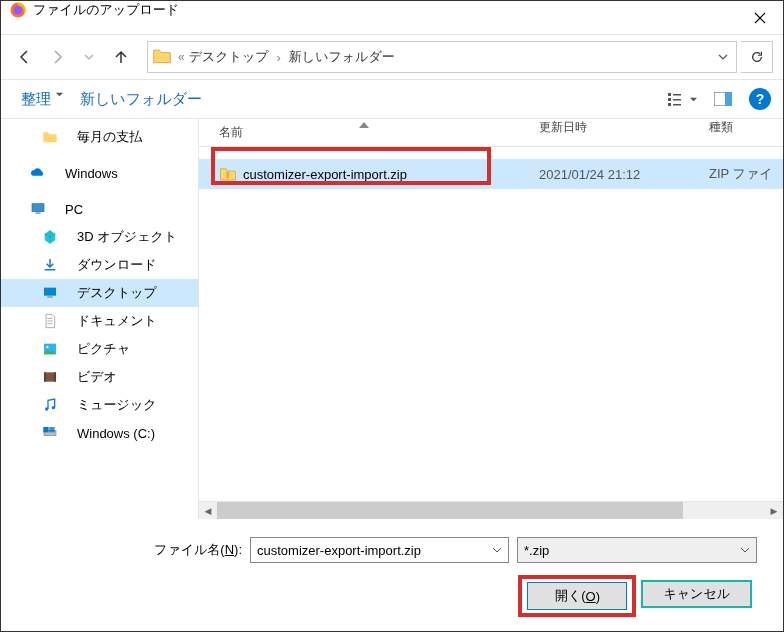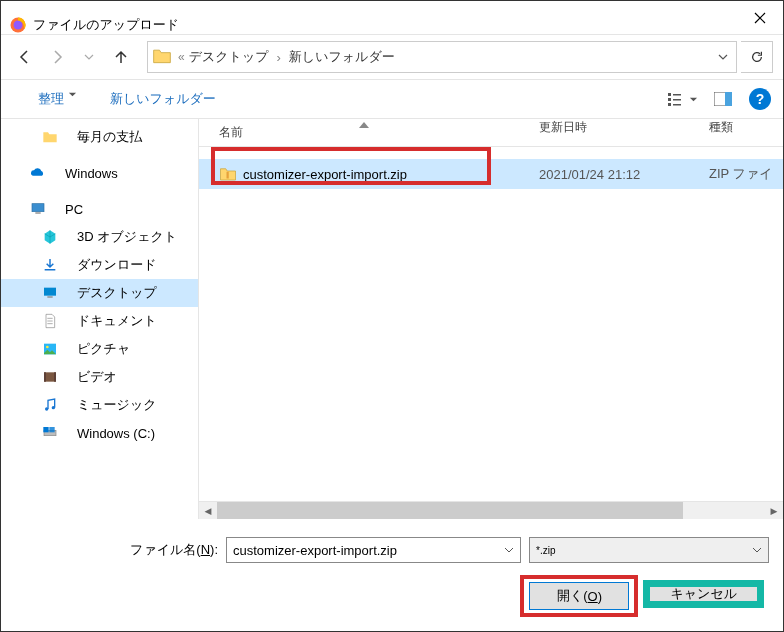--- a/index.html
+++ b/index.html
@@ -1,38 +1,38 @@
 <!DOCTYPE html>
 <html><head>
 <meta charset="utf-8">
 <style>
 * { box-sizing: border-box; margin: 0; padding: 0; font-family: "Yu Gothic UI", "Meiryo", sans-serif; }
 body { background: #fff; width: 784px; height: 632px; overflow: hidden; }
 
 .dialog { border: 1px solid #333; width: 784px; height: 632px; background: #fff; display: flex; flex-direction: column; }
 
-.titlebar { height: 34px; display: flex; align-items: flex-end; padding: 0 0 0 8px; border-bottom: 1px solid #e5e5e5; }
+.titlebar { height: 34px; display: flex; align-items: flex-start; padding: 0 0 0 8px; border-bottom: 1px solid #e5e5e5; }
 .titlebar .icon { width: 18px; height: 18px; margin-right: 6px; }
 .title { font-size: 13px; color: #000; flex: 1; }
 .close-btn { width: 46px; height: 33px; display: flex; align-items: center; justify-content: center; cursor: pointer; }
 
 .navbar { height: 44px; display: flex; align-items: center; padding: 0 10px; gap: 4px; }
 .nav-btn { width: 28px; height: 28px; display: flex; align-items: center; justify-content: center; color: #888; cursor: pointer; }
 .nav-btn.enabled { color: #000; }
 .addressbar { flex: 1; height: 32px; border: 1px solid #ccc; display: flex; align-items: center; margin-left: 8px; }
 .addr-folder-icon { width: 22px; height: 22px; margin: 0 4px; }
 .breadcrumb { display: flex; align-items: center; font-size: 13px; color: #333; flex: 1; }
 .breadcrumb span { padding: 0 4px; }
 .addr-drop { width: 28px; height: 30px; display: flex; align-items: center; justify-content: center; color: #555; border-left: 1px solid transparent; }
 .refresh-btn { width: 32px; height: 32px; border: 1px solid #ccc; border-left: none; display: flex; align-items: center; justify-content: center; color: #333; }
 .searchbox { width: 250px; height: 32px; border: 1px solid #ccc; margin-left: 8px; display: flex; align-items: center; padding: 0 8px; color: #888; font-size: 13px; }
 .searchbox svg { margin-right: 6px; }
 
 .toolbar { height: 40px; border-bottom: 1px solid #e5e5e5; border-top: 1px solid #e5e5e5; background: #fff; display: flex; align-items: center; padding: 0 12px; }
-.toolbar-item { font-size: 13px; color: #1a6cbd; display: flex; align-items: flex-start; padding: 4px 8px; cursor: pointer; margin-left: 17px; }
+.toolbar-item { font-size: 15px; color: #1a6cbd; display: flex; align-items: flex-start; padding: 4px 8px; cursor: pointer; }
 .toolbar-item svg.dd { margin-left: 4px; }
 .toolbar .spacer { flex: 1; }
 .toolbar .ic-btn { width: 36px; height: 28px; display: flex; align-items: center; justify-content: center; cursor: pointer; margin-left: 4px; }
 .help-btn { width: 22px; height: 22px; border-radius: 50%; background: #0078d4; color: #fff; display: flex; align-items: center; justify-content: center; font-size: 14px; font-weight: bold; margin-left: 8px; cursor: pointer; }
 
 .main { flex: 1; display: flex; overflow: hidden; }
 
 .sidebar { width: 198px; border-right: 1px solid #e5e5e5; overflow-y: auto; padding-top: 4px; }
 .tree-item { display: flex; align-items: center; height: 28px; font-size: 13px; color: #000; cursor: pointer; padding-left: 40px; gap: 18px; }
 .tree-item.root { padding-left: 28px; margin-top: 8px; }
@@ -54,28 +54,28 @@
 .file-icon { width: 18px; height: 18px; }
 
 .highlight-red { border: 4px solid #d62d2d; }
 .highlight-file { position: absolute; top: 0px; left: 12px; width: 280px; height: 38px; pointer-events: none; z-index: 10; }
 
 .hscroll { height: 18px; background: #f0f0f0; display: flex; align-items: center; border-top: 1px solid #e5e5e5; margin-left: 0; }
 .hscroll-btn { width: 18px; height: 17px; background: #f0f0f0; display: flex; align-items: center; justify-content: center; color: #666; font-size: 9px; }
 .hscroll-track { flex: 1; height: 17px; background: #f0f0f0; position: relative; }
 .hscroll-thumb { position: absolute; left: 0; top: 0; width: 85%; height: 17px; background: #ccc; }
 
-.footer { padding: 10px 14px 14px 0; position: relative; }
+.footer { padding: 10px 26px 14px 0; position: relative; margin-left: 24px; }
 .filename-row { display: flex; align-items: center; margin-bottom: 12px; margin-top: 8px; }
 .filename-label { width: 225px; text-align: right; font-size: 13px; padding-right: 8px; }
 .filename-input { flex: 1; height: 26px; border: 1px solid #888; font-size: 13px; padding: 0 6px; display: flex; align-items: center; justify-content: space-between; margin-right: 8px; }
-.filter-select { width: 240px; height: 26px; border: 1px solid #888; font-size: 10px; padding: 0 6px; display: flex; align-items: center; justify-content: space-between; background: #efefef; }
+.filter-select { width: 240px; height: 26px; border: 1px solid #888; font-size: 13px; padding: 0 6px; display: flex; align-items: center; justify-content: space-between; background: #efefef; }
 
 .btn-row { display: flex; justify-content: flex-end; position: relative; }
-.btn { height: 28px; border: 7px solid #14b8a6; background: #e1e1e1; font-size: 13px; padding: 0 20px; display: flex; align-items: center; justify-content: center; cursor: pointer; min-width: 100px; }
+.btn { height: 28px; border: 2px solid #14b8a6; background: #e1e1e1; font-size: 13px; padding: 0 20px; display: flex; align-items: center; justify-content: center; cursor: pointer; min-width: 100px; }
 .btn.primary { border: 1px solid #0078d4; background: #e1e1e1; }
 .btn-wrapper { position: relative; padding: 5px; }
 .btn-wrapper.hl { border: 4px solid #d62d2d; padding: 3px 5px; }
 
 .underline { text-decoration: underline; }
 </style>
 </head>
 <body>
 
 <div class="dialog">

